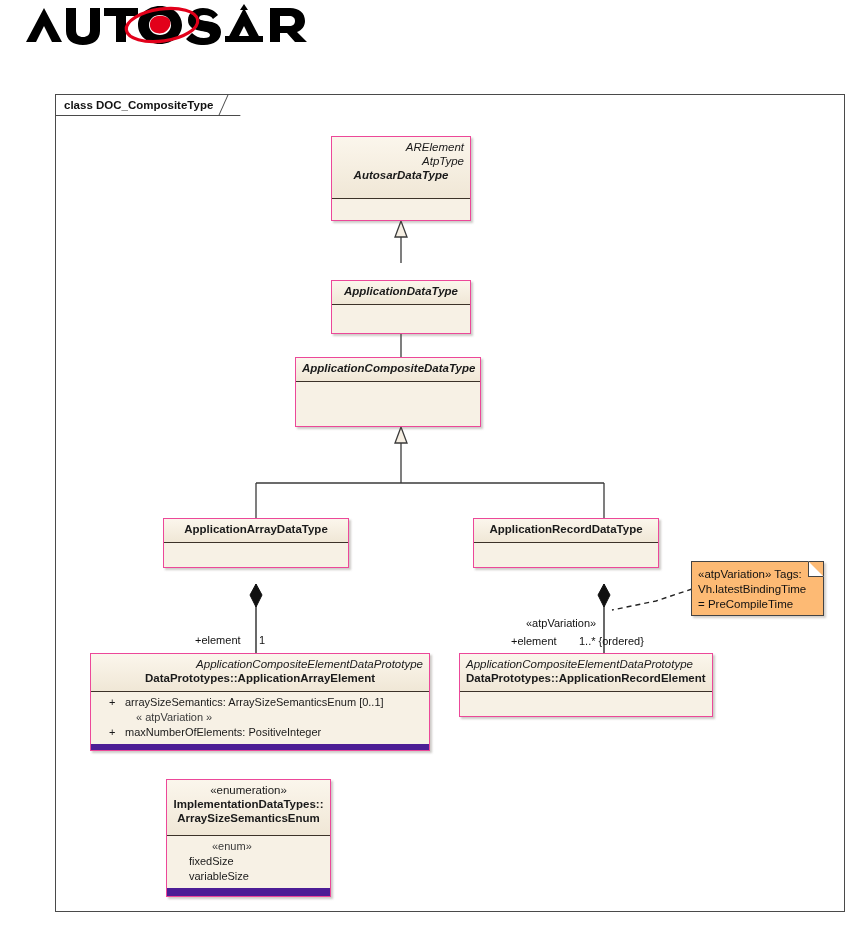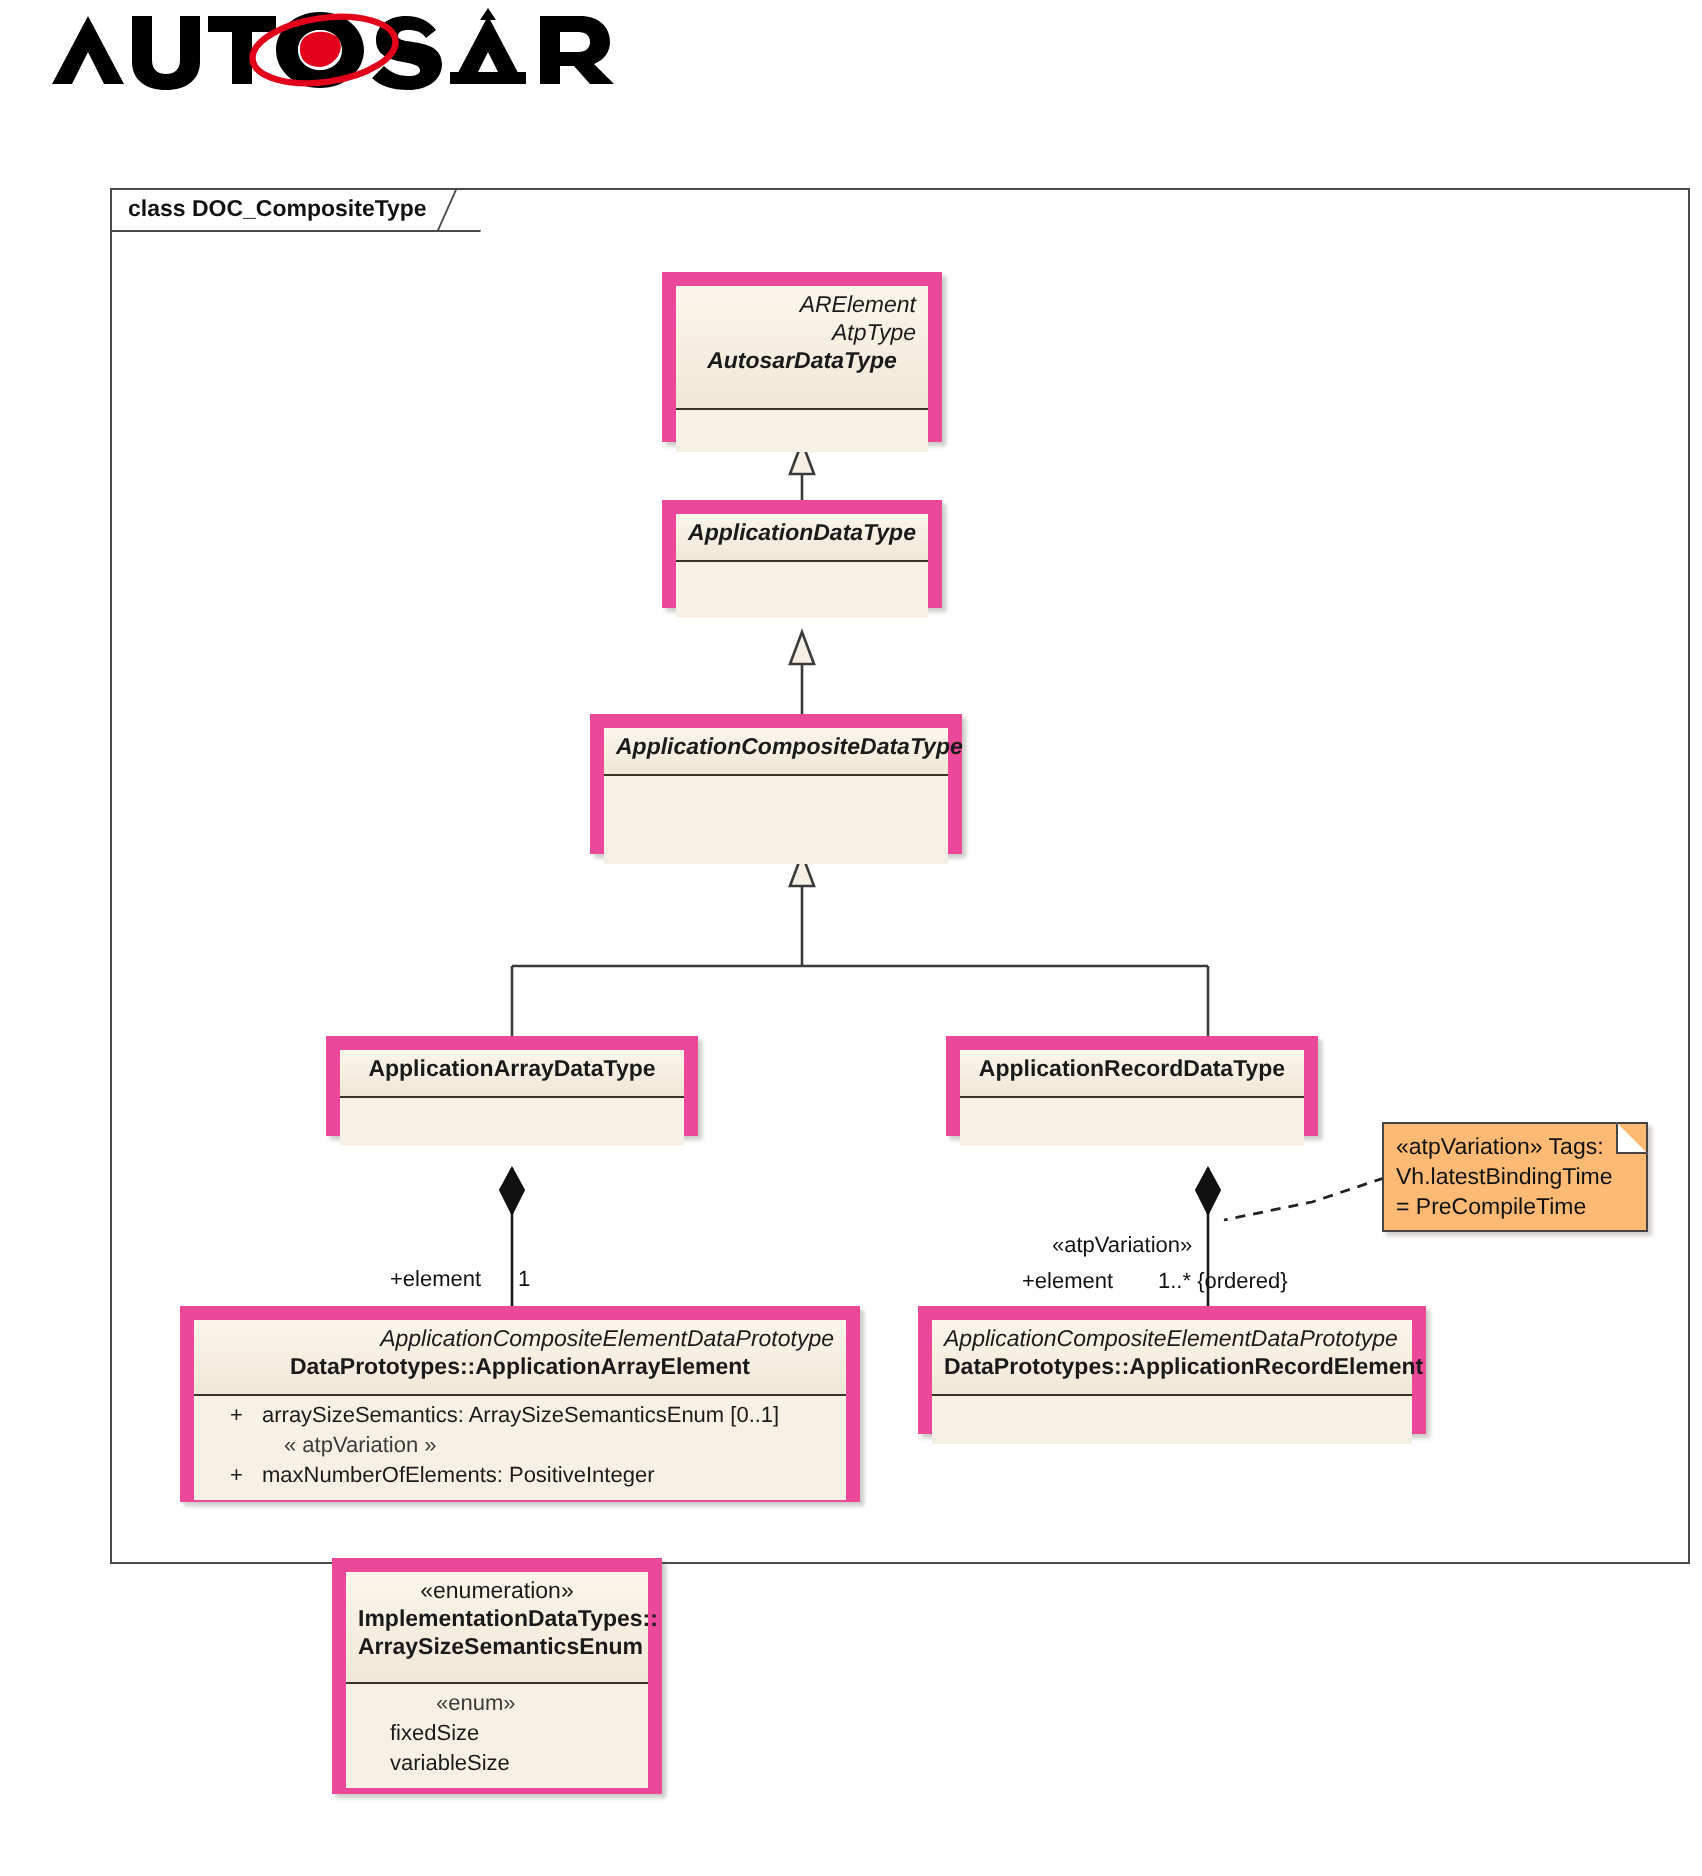--- a/index.html
+++ b/index.html
@@ -23,21 +23,21 @@
     width: 340px;
     height: 46px;
   }
 
   
   #frame {
     position: absolute;
     left: 55px;
     top: 94px;
     width: 790px;
-    height: 688px;
+    height: 818px;
     border: 1px solid #4a4a4a;
     box-sizing: border-box;
     background: #ffffff;
   }
   #frame-tab {
     position: absolute;
     left: 0px;
     top: 0px;
     height: 21px;
     padding: 0 22px 0 8px;
@@ -61,21 +61,21 @@
     border-left: 1px solid #4a4a4a;
     transform: skewX(-24deg);
     border-bottom: 1px solid #4a4a4a;
     box-sizing: border-box;
   }
 
   
   .uml {
     position: absolute;
     box-sizing: border-box;
-    border: 7px solid #ec4899;
+    border: 1px solid #ec4899;
     background: #4c1d95;
     box-shadow: 2px 2px 2px rgba(90,80,70,0.30);
   }
   .uml .hdr {
     box-sizing: border-box;
     border-bottom: 1px solid #3c3228;
     background: linear-gradient(#fbf6ec, #f0e7d6);
     padding: 3px 6px 4px 6px;
     text-align: center;
   }
@@ -218,21 +218,21 @@
 
   <div class="uml" style="left:275px; top:41px; width:140px; height:85px;">
     <div class="hdr" style="height:62px;">
       <span class="ln it right">ARElement</span>
       <span class="ln it right">AtpType</span>
       <span class="ln bi">AutosarDataType</span>
     </div>
     <div class="body" style="height:21px;"></div>
   </div>
 
-  <div class="uml" style="left:275px; top:155px; width:140px; height:54px;">
+  <div class="uml" style="left:275px; top:185px; width:140px; height:54px;">
     <div class="hdr" style="height:24px;">
       <span class="ln bi">ApplicationDataType</span>
     </div>
     <div class="body" style="height:28px;"></div>
   </div>
 
   <div class="uml" style="left:239px; top:262px; width:186px; height:70px;">
     <div class="hdr" style="height:24px;">
       <span class="ln bi">ApplicationCompositeDataType</span>
     </div>

